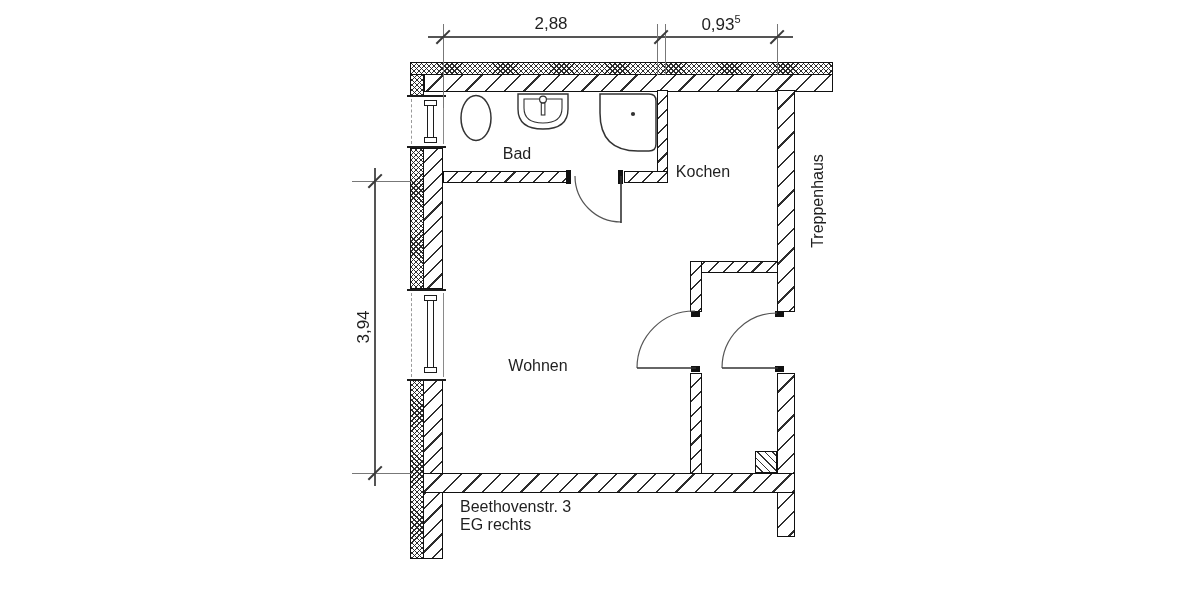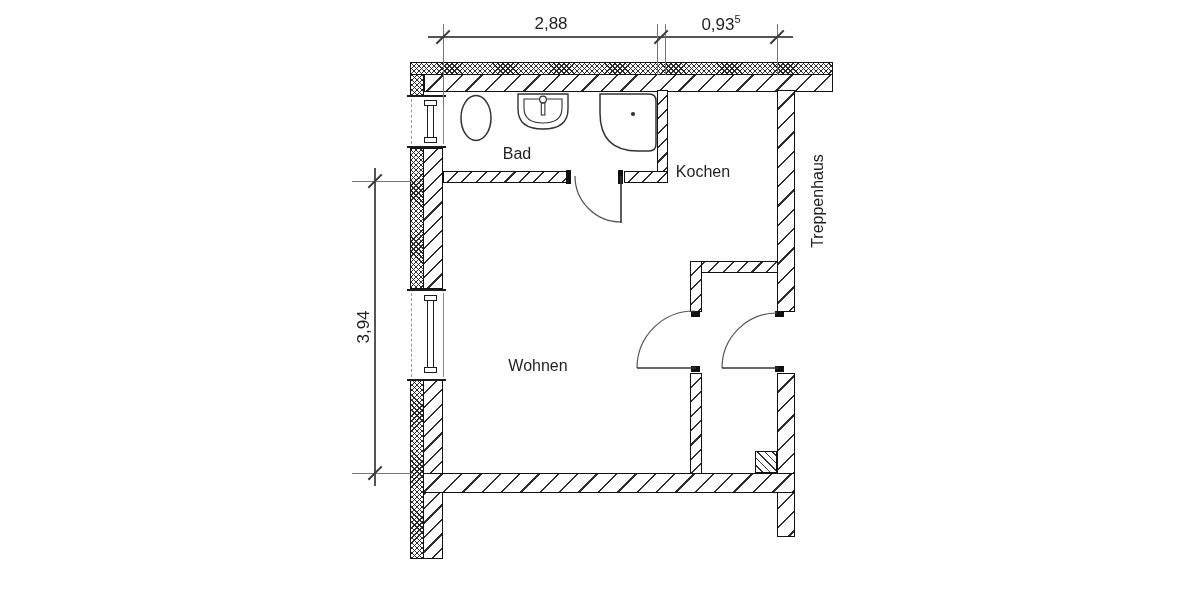--- a/index.html
+++ b/index.html
@@ -130,14 +130,18 @@
   <div class="abs tick" style="left:375px;top:473px;"></div>
   <div class="abs dim-label vert" style="left:364px;top:327px;">
     <span>3,94</span>
   </div>
 
   <div class="abs label center" style="left:517px;top:154px;">Bad</div>
   <div class="abs label center" style="left:703px;top:172px;">Kochen</div>
   <div class="abs label center" style="left:538px;top:358px;margin-top:8px;">Wohnen</div>
   <div class="abs label vert" style="left:818px;top:201px;">Treppenhaus</div>
 
+  <div class="abs label" style="left:460px;top:498px;line-height:18px;">
+    <div>Beethovenstr. 3</div>
+    <div>EG rechts</div>
+  </div>
 
 </div>
 
 </body></html>

